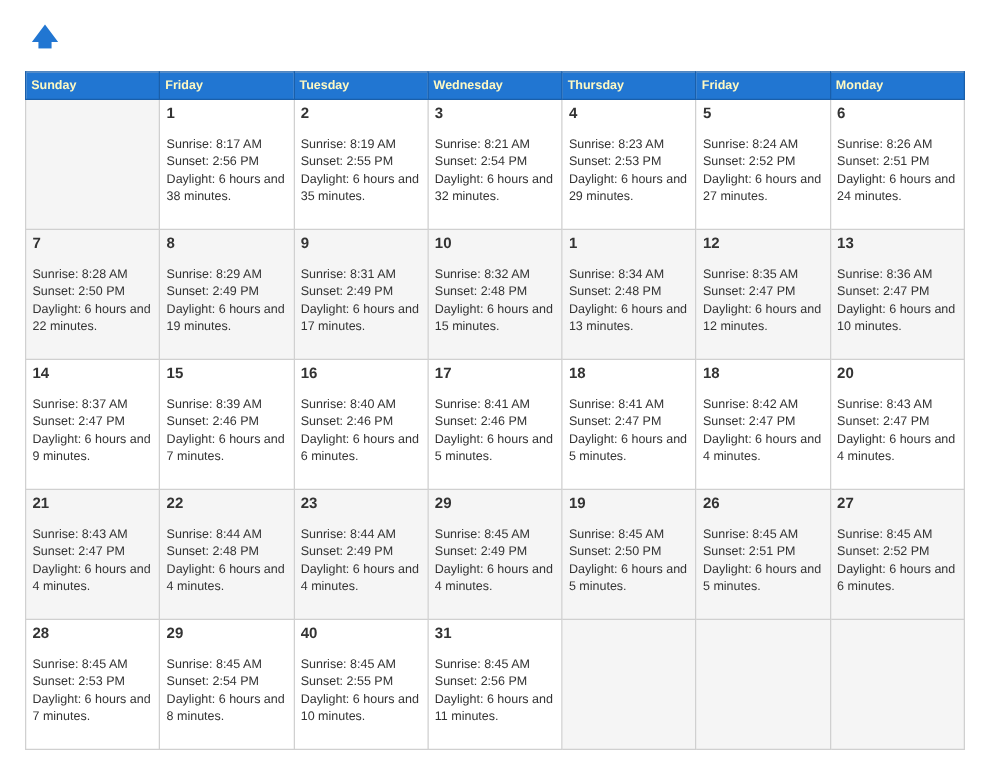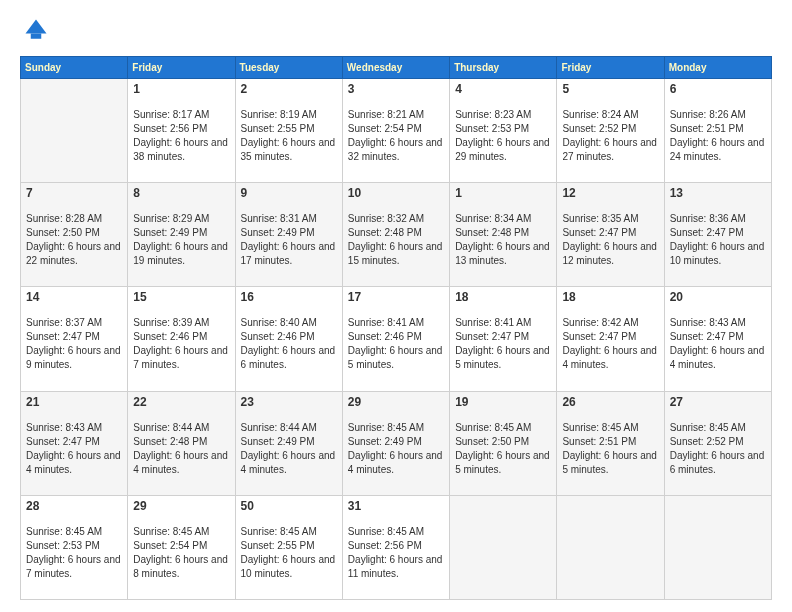--- a/index.html
+++ b/index.html
@@ -261,21 +261,21 @@
         <tr>
           <td>
             <span class="day-number">28</span>
             <div class="day-info">Sunrise: 8:45 AM<br>Sunset: 2:53 PM<br>Daylight: 6 hours and 7 minutes.</div>
           </td>
           <td>
             <span class="day-number">29</span>
             <div class="day-info">Sunrise: 8:45 AM<br>Sunset: 2:54 PM<br>Daylight: 6 hours and 8 minutes.</div>
           </td>
           <td>
-            <span class="day-number">50</span>
+            <span class="day-number">40</span>
             <div class="day-info">Sunrise: 8:45 AM<br>Sunset: 2:55 PM<br>Daylight: 6 hours and 10 minutes.</div>
           </td>
           <td>
             <span class="day-number">31</span>
             <div class="day-info">Sunrise: 8:45 AM<br>Sunset: 2:56 PM<br>Daylight: 6 hours and 11 minutes.</div>
           </td>
           <td class="empty-cell"></td>
           <td class="empty-cell"></td>
           <td class="empty-cell"></td>
         </tr>

